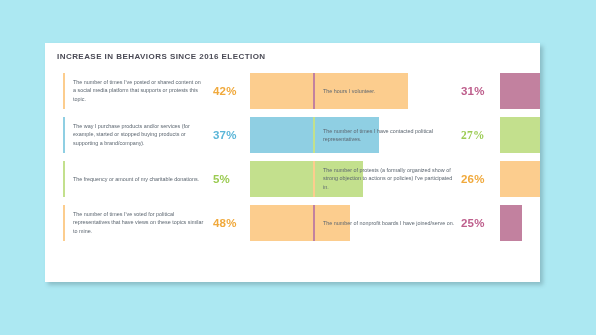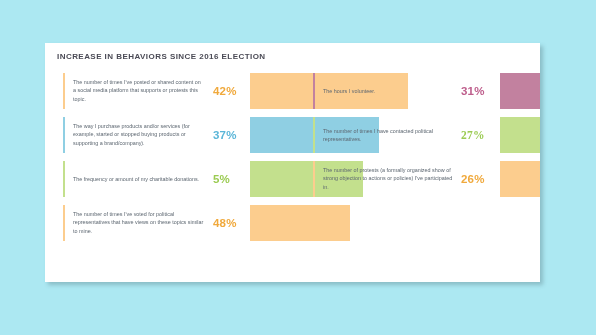--- a/index.html
+++ b/index.html
@@ -161,16 +161,24 @@
           </div>
         </div>
         <div class="row">
           <div class="accent" style="background: rgb(252, 205, 142);"></div>
           <div class="row-label">The number of protests (a formally organized show of strong objection to actions or policies) I've participated in.</div>
           <div class="row-value" style="color: rgb(240, 169, 60);">26%</div>
           <div class="bar-track">
             <div class="bar" style="background: rgb(252, 205, 142); width: 36%;"></div>
           </div>
         </div>
+        <div class="row">
+          <div class="accent" style="background: rgb(194, 129, 159);"></div>
+          <div class="row-label">The number of nonprofit boards I have joined/serve on.</div>
+          <div class="row-value" style="color: rgb(190, 94, 140);">25%</div>
+          <div class="bar-track">
+            <div class="bar" style="background: rgb(194, 129, 159); width: 20%;"></div>
+          </div>
+        </div>
       </div>
 
   </div>
 </div>
 
 </body></html>

